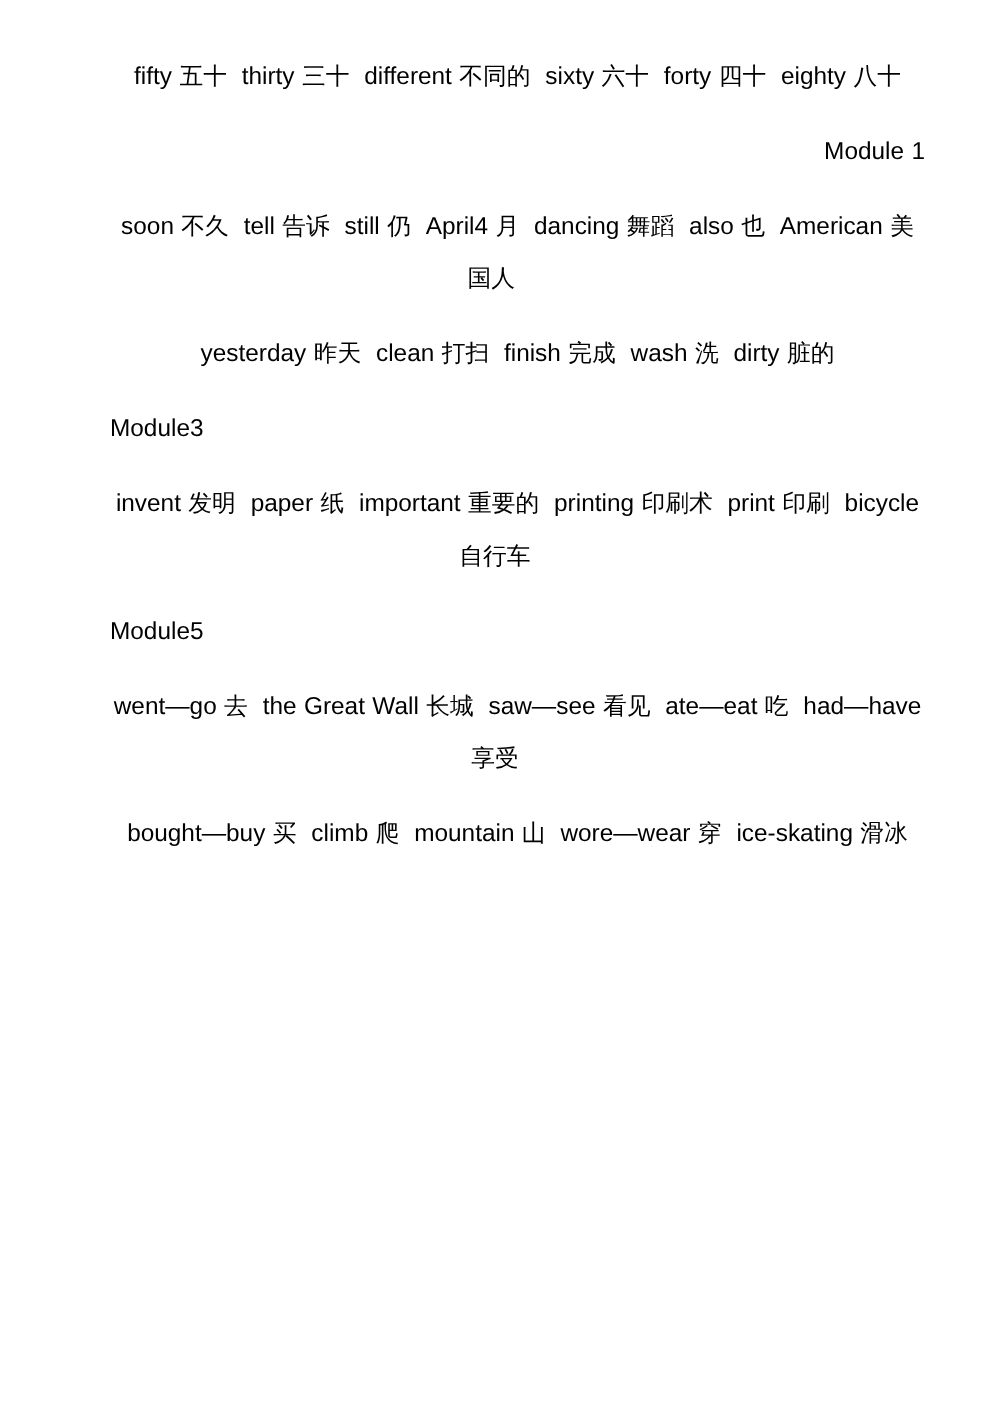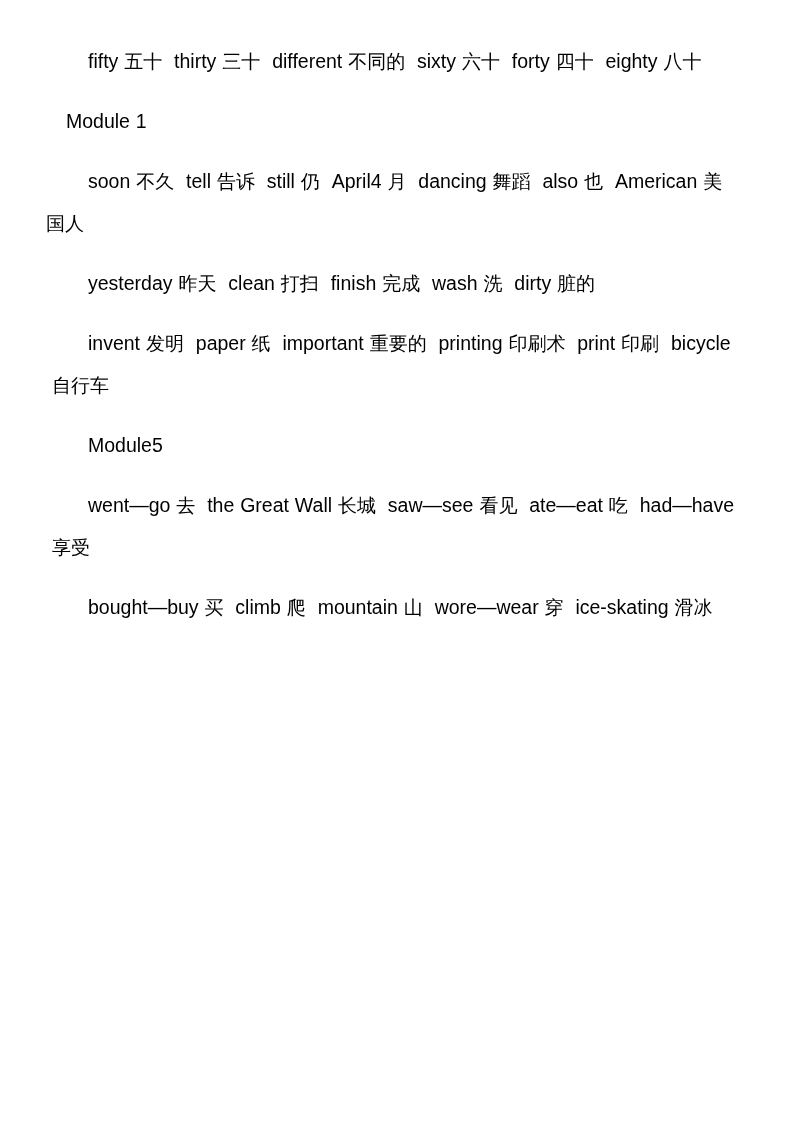--- a/index.html
+++ b/index.html
@@ -33,26 +33,28 @@
     line-height: 42px;
     text-align: left;
     letter-spacing: 0;
     word-spacing: 0.5px;
     white-space: normal;
   }
 
   
   .para.vocab {
     text-indent: 42px;
+    text-align: center;
   }
 
   
   .para.module-head-first {
     text-indent: 20px;
     margin-bottom: 18px;
+    text-align: right;
   }
 
   
   .para.module-head {
     text-indent: 42px;
     margin-bottom: 18px;
   }
 
   
   .en {
@@ -74,18 +76,19 @@
 </style>
 </head>
 <body>
 
 <div id="page">
   <div id="content">
       <p class="para vocab"><span><span class="en">fifty</span><span class="gap"> </span><span class="zh">五十</span></span><span class="gap">&nbsp; </span><span><span class="en">thirty</span><span class="gap"> </span><span class="zh">三十</span></span><span class="gap">&nbsp; </span><span><span class="en">different</span><span class="gap"> </span><span class="zh">不同的</span></span><span class="gap">&nbsp; </span><span><span class="en">sixty</span><span class="gap"> </span><span class="zh">六十</span></span><span class="gap">&nbsp; </span><span><span class="en">forty</span><span class="gap"> </span><span class="zh">四十</span></span><span class="gap">&nbsp; </span><span><span class="en">eighty</span><span class="gap"> </span><span class="zh">八十</span></span></p>
       <p class="para module-head-first"><span class="en">Module 1</span></p>
       <p class="para vocab"><span><span class="en">soon</span><span class="gap"> </span><span class="zh">不久</span></span><span class="gap">&nbsp; </span><span><span class="en">tell</span><span class="gap"> </span><span class="zh">告诉</span></span><span class="gap">&nbsp; </span><span><span class="en">still</span><span class="gap"> </span><span class="zh">仍</span></span><span class="gap">&nbsp; </span><span><span class="en">April4</span><span class="gap"> </span><span class="zh">月</span></span><span class="gap">&nbsp; </span><span><span class="en">dancing</span><span class="gap"> </span><span class="zh">舞蹈</span></span><span class="gap">&nbsp; </span><span><span class="en">also</span><span class="gap"> </span><span class="zh">也</span></span><span class="gap">&nbsp; </span><span><span class="en">American</span><span class="gap"> </span><span class="zh">美国人</span></span></p>
       <p class="para vocab"><span><span class="en">yesterday</span><span class="gap"> </span><span class="zh">昨天</span></span><span class="gap">&nbsp; </span><span><span class="en">clean</span><span class="gap"> </span><span class="zh">打扫</span></span><span class="gap">&nbsp; </span><span><span class="en">finish</span><span class="gap"> </span><span class="zh">完成</span></span><span class="gap">&nbsp; </span><span><span class="en">wash</span><span class="gap"> </span><span class="zh">洗</span></span><span class="gap">&nbsp; </span><span><span class="en">dirty</span><span class="gap"> </span><span class="zh">脏的</span></span></p>
+      <p class="para module-head"><span class="en">Module3</span></p>
       <p class="para vocab"><span><span class="en">invent</span><span class="gap"> </span><span class="zh">发明</span></span><span class="gap">&nbsp; </span><span><span class="en">paper</span><span class="gap"> </span><span class="zh">纸</span></span><span class="gap">&nbsp; </span><span><span class="en">important</span><span class="gap"> </span><span class="zh">重要的</span></span><span class="gap">&nbsp; </span><span><span class="en">printing</span><span class="gap"> </span><span class="zh">印刷术</span></span><span class="gap">&nbsp; </span><span><span class="en">print</span><span class="gap"> </span><span class="zh">印刷</span></span><span class="gap">&nbsp; </span><span><span class="en">bicycle</span><span class="gap"> </span><span class="zh">自行车</span></span></p>
       <p class="para module-head"><span class="en">Module5</span></p>
       <p class="para vocab"><span><span class="en">went—go</span><span class="gap"> </span><span class="zh">去</span></span><span class="gap">&nbsp; </span><span><span class="en">the Great Wall</span><span class="gap"> </span><span class="zh">长城</span></span><span class="gap">&nbsp; </span><span><span class="en">saw—see</span><span class="gap"> </span><span class="zh">看见</span></span><span class="gap">&nbsp; </span><span><span class="en">ate—eat</span><span class="gap"> </span><span class="zh">吃</span></span><span class="gap">&nbsp; </span><span><span class="en">had—have</span><span class="gap"> </span><span class="zh">享受</span></span></p>
       <p class="para vocab"><span><span class="en">bought—buy</span><span class="gap"> </span><span class="zh">买</span></span><span class="gap">&nbsp; </span><span><span class="en">climb</span><span class="gap"> </span><span class="zh">爬</span></span><span class="gap">&nbsp; </span><span><span class="en">mountain</span><span class="gap"> </span><span class="zh">山</span></span><span class="gap">&nbsp; </span><span><span class="en">wore—wear</span><span class="gap"> </span><span class="zh">穿</span></span><span class="gap">&nbsp; </span><span><span class="en">ice-skating</span><span class="gap"> </span><span class="zh">滑冰</span></span></p>
     </div>
 </div>
 
 </body></html>

